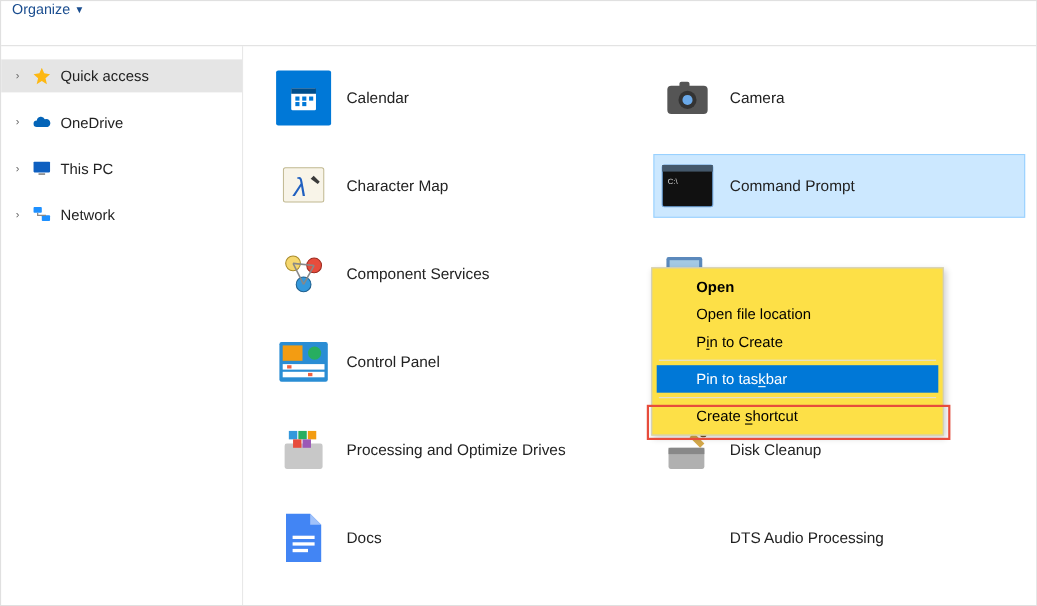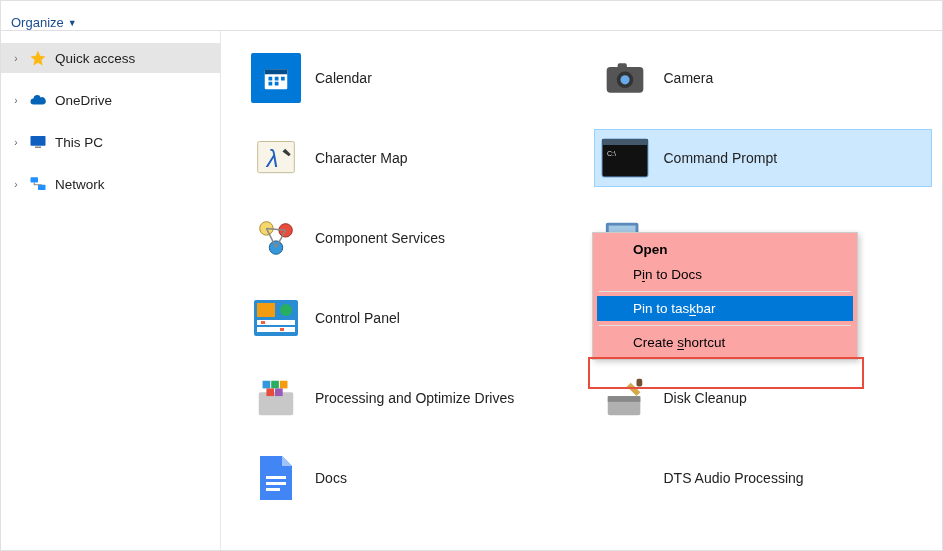--- a/index.html
+++ b/index.html
@@ -1,35 +1,35 @@
 <!DOCTYPE html>
 <html><head>
   <meta charset="utf-8">
   <style>
     * { margin: 0; padding: 0; box-sizing: border-box; font-family: "Segoe UI", Tahoma, sans-serif; }
     body { width: 943px; height: 551px; background: #fff; border: 1px solid #e0e0e0; overflow: hidden; position: relative; }
 
-    .toolbar { height: 30px; border-bottom: 1px solid #e0e0e0; display: flex; align-items: flex-end; padding: 0 10px; }
+    .toolbar { height: 41px; border-bottom: 1px solid #e0e0e0; display: flex; align-items: flex-start; padding: 0 10px; }
     .toolbar-btn { color: #1a4d8f; font-size: 13px; display: flex; align-items: center; gap: 4px; cursor: default; }
 
     .body { display: flex; height: calc(100% - 30px); }
 
     .sidebar { width: 220px; border-right: 1px solid #e8e8e8; padding-top: 12px; }
     .side-item { display: flex; align-items: center; gap: 8px; padding: 6px 10px; font-size: 13.5px; color: #222; }
     .side-item.selected { background: #e5e5e5; }
     .chev { width: 10px; text-align: center; color: #666; font-size: 10px; }
     .side-icon { width: 18px; height: 18px; display: flex; align-items: center; justify-content: center; }
 
     .main { flex: 1; padding: 18px 10px 10px 24px; position: relative; }
     .grid { display: grid; grid-template-columns: 1fr 1fr; column-gap: 10px; row-gap: 22px; }
     .item { display: flex; align-items: center; gap: 14px; font-size: 14px; color: #222; padding: 4px 6px; }
     .item.selected { background: #cce8ff; border: 1px solid #99d1ff; padding: 3px 5px; }
     .icon-box { width: 50px; height: 50px; display: flex; align-items: center; justify-content: center; flex-shrink: 0; border-radius: 2px; }
 
-    .context-menu { position: absolute; left: 371px; top: 201px; width: 266px; background: #fca5a5; border: 1px solid #ccc; box-shadow: 2px 2px 6px rgba(0,0,0,.2); padding: 4px 2px; z-index: 20; }
+    .context-menu { position: absolute; left: 371px; top: 201px; width: 266px; background: #fde047; border: 1px solid #ccc; box-shadow: 2px 2px 6px rgba(0,0,0,.2); padding: 4px 2px; z-index: 20; }
     .cm-item { display: flex; align-items: center; gap: 8px; padding: 5px 6px 5px 8px; font-size: 13.5px; margin: 0 2px; }
     .cm-item .ic { width: 20px; display: flex; justify-content: center; }
     .cm-item.bold { font-weight: 600; }
     .cm-item.hl { background: #0078d7; color: #fff; align-items: flex-end; }
     .cm-sep { height: 1px; background: #e0e0e0; margin: 4px 4px; }
     .cm-highlight-box { position: absolute; border: 2px solid #e74c3c; left: -5px; width: 276px; height: 32px; top: 124px; pointer-events: none; }
 
     .u { text-decoration: underline; text-underline-offset: 2px; }
   </style>
 </head>
@@ -227,21 +227,25 @@
       </div>
     </div>
 
     <div class="context-menu">
       <div class="cm-item bold">
         <span class="ic"></span>
         <span>Open</span>
       </div>
       <div class="cm-item">
         <span class="ic"></span>
-        <span><span>P</span><span class="u">i</span><span>n to Docs</span></span>
+        <span>Open file location</span>
+      </div>
+      <div class="cm-item">
+        <span class="ic"></span>
+        <span><span>P</span><span class="u">i</span><span>n to Create</span></span>
       </div>
       <div class="cm-sep"></div>
       <div class="cm-item hl">
         <span class="ic"></span>
         <span><span>Pin to tas</span><span class="u">k</span><span>bar</span></span>
       </div>
       <div class="cm-sep"></div>
       <div class="cm-item">
         <span class="ic"></span>
         <span><span>Create </span><span class="u">s</span><span>hortcut</span></span>

